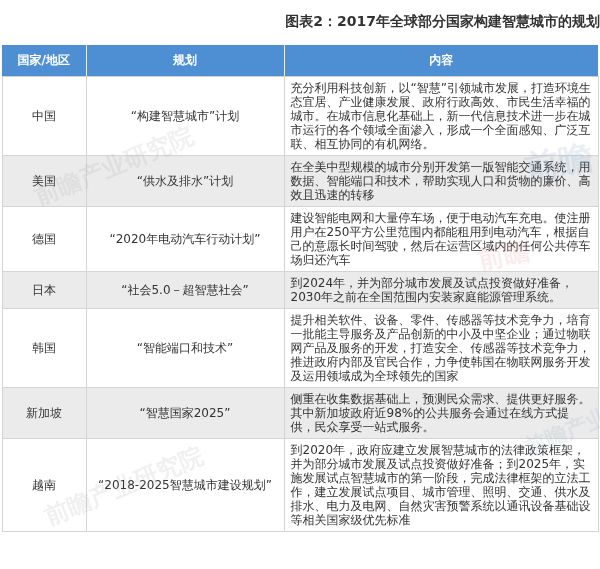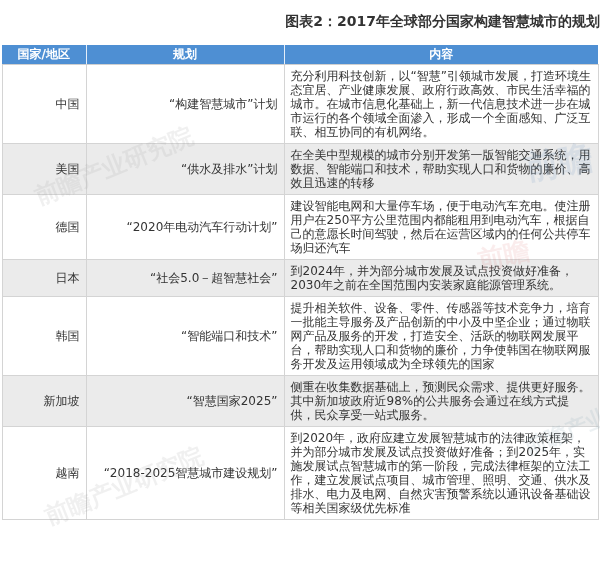--- a/index.html
+++ b/index.html
@@ -25,35 +25,35 @@
     table-layout: fixed;
   }
   col.c-country { width: 84px; }
   col.c-plan    { width: 198px; }
   col.c-content { width: 314px; }
   thead th {
     background: #4e8fd3;
     color: #ffffff;
     font-size: 12px;
     font-weight: bold;
-    height: 19px;
+    height: 31px;
     text-align: center;
     border: none;
     border-bottom: 1px solid #cfcfcf;
   }
   thead th + th { border-left: 1px solid rgba(255,255,255,0.85); }
   tbody td {
     font-size: 12px;
     line-height: 14px;
     padding: 4px 6px;
     border: 1px solid #d4d4d4;
     vertical-align: middle;
     color: #333333;
   }
-  tbody td.country-cell, tbody td.plan-cell { text-align: right; }
+  tbody td.country-cell, tbody td.plan-cell { text-align: center; }
   tbody td.content-cell { text-align: left; }
   tbody tr:nth-child(even) td { background: #ebebeb; }
   .footer {
     display: flex;
     justify-content: space-between;
     align-items: center;
     padding: 9px 10px 0 8px;
     font-size: 12px;
   }
   .watermark {
@@ -104,21 +104,21 @@
       <td class="content-cell">建设智能电网和大量停车场，便于电动汽车充电。使注册用户在250平方公里范围内都能租用到电动汽车，根据自己的意愿长时间驾驶，然后在运营区域内的任何公共停车场归还汽车</td>
     </tr>
     <tr>
       <td class="country-cell">日本</td>
       <td class="plan-cell">“社会5.0－超智慧社会”</td>
       <td class="content-cell">到2024年，并为部分城市发展及试点投资做好准备，2030年之前在全国范围内安装家庭能源管理系统。</td>
     </tr>
     <tr>
       <td class="country-cell">韩国</td>
       <td class="plan-cell">“智能端口和技术”</td>
-      <td class="content-cell">提升相关软件、设备、零件、传感器等技术竞争力，培育一批能主导服务及产品创新的中小及中坚企业；通过物联网产品及服务的开发，打造安全、活跃的物联网发展平台，帮助实现人口和货物的廉价，力争使韩国在物联网服务开发及运用领域成为全球领先的国家</td>
+      <td class="content-cell">提升相关软件、设备、零件、传感器等技术竞争力，培育一批能主导服务及产品创新的中小及中坚企业；通过物联网产品及服务的开发，打造安全、传感器等技术竞争力，推进政府内部及官民合作，力争使韩国在物联网服务开发及运用领域成为全球领先的国家</td>
     </tr>
     <tr>
       <td class="country-cell">新加坡</td>
       <td class="plan-cell">“智慧国家2025”</td>
       <td class="content-cell">侧重在收集数据基础上，预测民众需求、提供更好服务。其中新加坡政府近98%的公共服务会通过在线方式提供，民众享受一站式服务。</td>
     </tr>
     <tr>
       <td class="country-cell">越南</td>
       <td class="plan-cell">“2018-2025智慧城市建设规划”</td>
       <td class="content-cell">到2020年，政府应建立发展智慧城市的法律政策框架，并为部分城市发展及试点投资做好准备；到2025年，实施发展试点智慧城市的第一阶段，完成法律框架的立法工作，建立发展试点项目、城市管理、照明、交通、供水及排水、电力及电网、自然灾害预警系统以通讯设备基础设等相关国家级优先标准</td>

